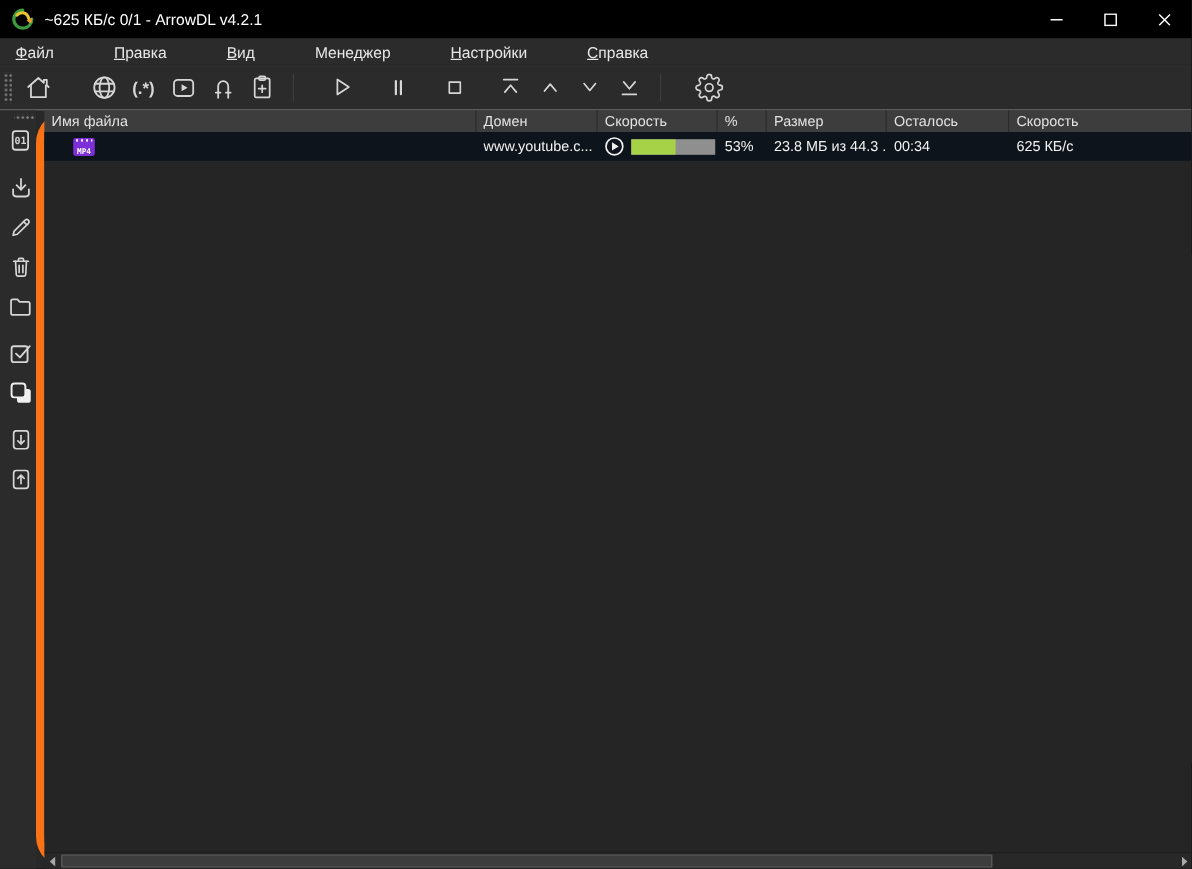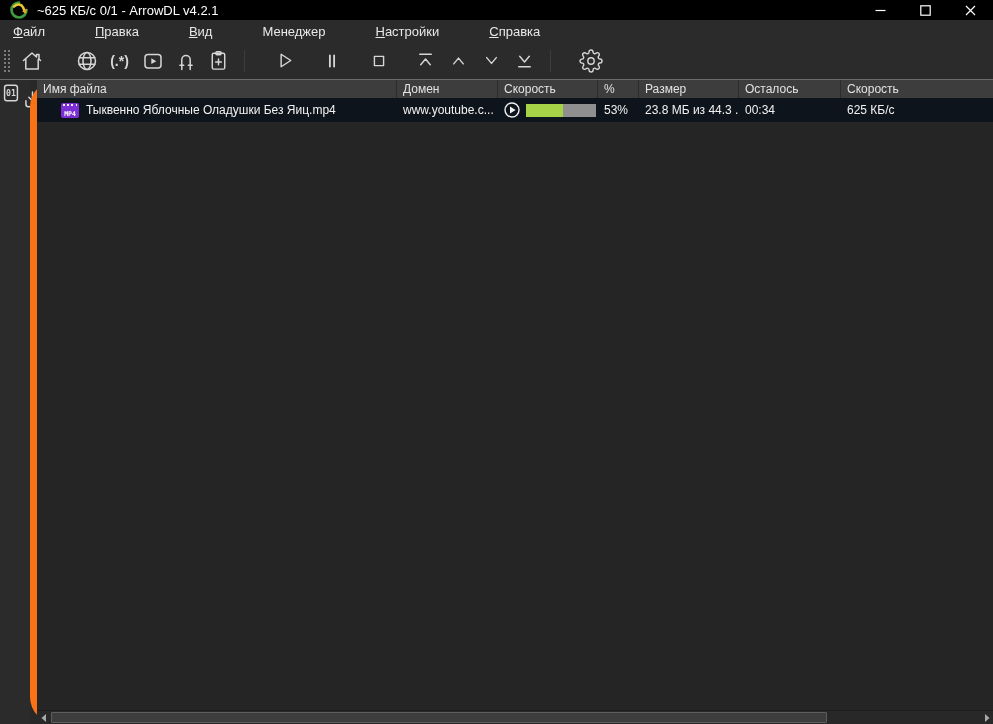--- a/index.html
+++ b/index.html
@@ -3,21 +3,21 @@
 <meta charset="utf-8">
 <style>
   * { margin:0; padding:0; box-sizing:border-box; }
   html,body { width:993px; height:724px; background:#000; overflow:hidden; }
   .window {
     width:993px; height:724px; display:flex; flex-direction:column;
     font-family:"Liberation Sans","DejaVu Sans",sans-serif; color:#e6e6e6;
     background:#282828; user-select:none;
   }
   
-  .titlebar { height:20px; background:#000; display:flex; align-items:center; flex:none; }
+  .titlebar { height:32px; background:#000; display:flex; align-items:center; flex:none; }
   .app-icon { width:20px; height:20px; margin:0 8px 0 9px; flex:none; }
   .title-text { font-size:13px; color:#fff; white-space:nowrap; }
   .win-controls { margin-left:auto; display:flex; height:100%; }
   .win-btn { width:45px; height:100%; display:flex; align-items:center; justify-content:center; color:#fff; }
   .win-btn svg { display:block; }
   
   .menubar { height:22px; background:#2b2b2b; display:flex; align-items:center; padding-left:2px; flex:none;gap:28px; }
   .menu-item { font-size:13px; color:#e8e8e8; padding:2px 11px; white-space:nowrap; }
   .menu-item .u { text-decoration:underline; }
   
@@ -26,21 +26,21 @@
     background-image:radial-gradient(#7a7a7a 1px, transparent 1.2px);
     background-size:4px 4px; background-position:0 1px; }
   .tb-btn { width:33px; height:32px; display:flex; align-items:center; justify-content:center; flex:none; border-radius:3px; }
   .tb-btn svg { display:block; }
   .regex-text { font-size:14px; color:#d8d8d8; letter-spacing:0; font-weight:bold; }
   .tb-gap-sm { width:22px; }
   .tb-gap { width:14px; }
   .tb-sep { width:1px; height:22px; background:#3d3d3d; margin:0 9px; }
   
   .main { flex:1; display:flex; border-top:1px solid #6b6b6b; min-height:0; }
-  .side-toolbar { width:30px; background:#2b2b2b; display:flex; flex-direction:row; align-items:flex-start; flex:none; }
+  .side-toolbar { width:30px; background:#2b2b2b; display:flex; flex-direction:column; align-items:flex-end; flex:none; }
   .sb-handle { width:18px; height:5px; margin:3px 0 4px 0;
     background-image:radial-gradient(#7a7a7a 1px, transparent 1.2px);
     background-size:4px 4px; background-position:1px 1px; }
   .sb-btn { width:26px; height:26px; display:flex; align-items:center; justify-content:center; margin-bottom:7px; border-radius:3px; }
   .sb-btn svg { display:block; }
   .sb-group-gap { margin-top:6px; }
   
   .content { flex:1; display:flex; flex-direction:column; border-left:7px solid #f97316; min-width:0;border-radius:27px; }
   .thead { height:18px; background:#3d3d3d; display:flex; flex:none; font-size:12px; color:#e2e2e2; }
   .th { display:flex; align-items:center; padding-left:6px; border-right:1px solid #2c2c2c; white-space:nowrap; overflow:hidden; flex:none; }
@@ -279,21 +279,20 @@
         <div class="th col-pct">%</div>
         <div class="th col-size">Размер</div>
         <div class="th col-left">Осталось</div>
         <div class="th col-speed">Скорость</div>
       </div>
 
       <div class="tbody">
         <div class="drow" style="background: rgb(14, 20, 27);">
           <div class="td col-name">
             <span class="mp4-badge" style="background: rgb(124, 47, 214);">MP4</span>
-            <span>Тыквенно Яблочные Оладушки Без Яиц.mp4</span>
           </div>
           <div class="td col-domain">www.youtube.c...</div>
           <div class="td col-progress">
             <svg class="play-circle" width="16" height="16" viewBox="0 0 16 16">
               <circle cx="8" cy="8" r="7" fill="none" stroke="#f0f0f0" stroke-width="1.4"></circle>
               <path d="M6 4.6v6.8L11.6 8z" fill="#f0f0f0"></path>
             </svg>
             <div class="pbar" style="background: rgb(143, 143, 143);">
               <div class="pbar-fill" style="width: 53%; background: rgb(165, 210, 70);"></div>
             </div>

